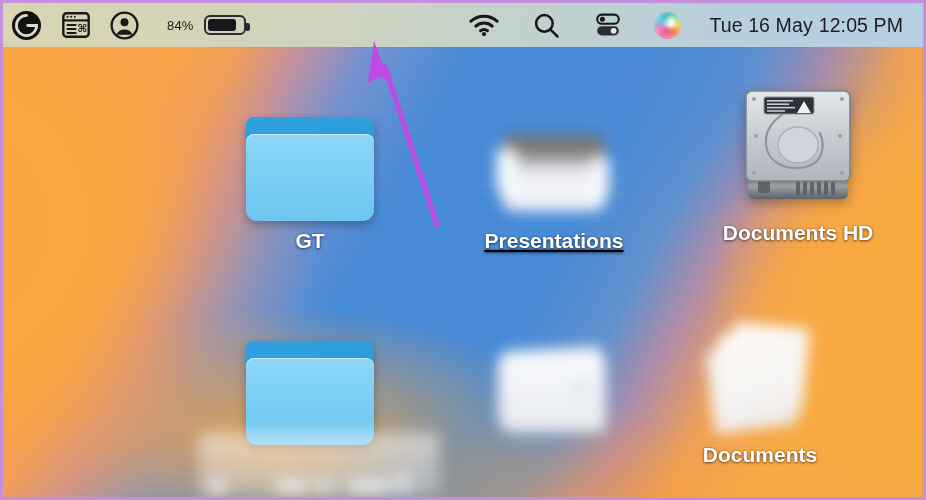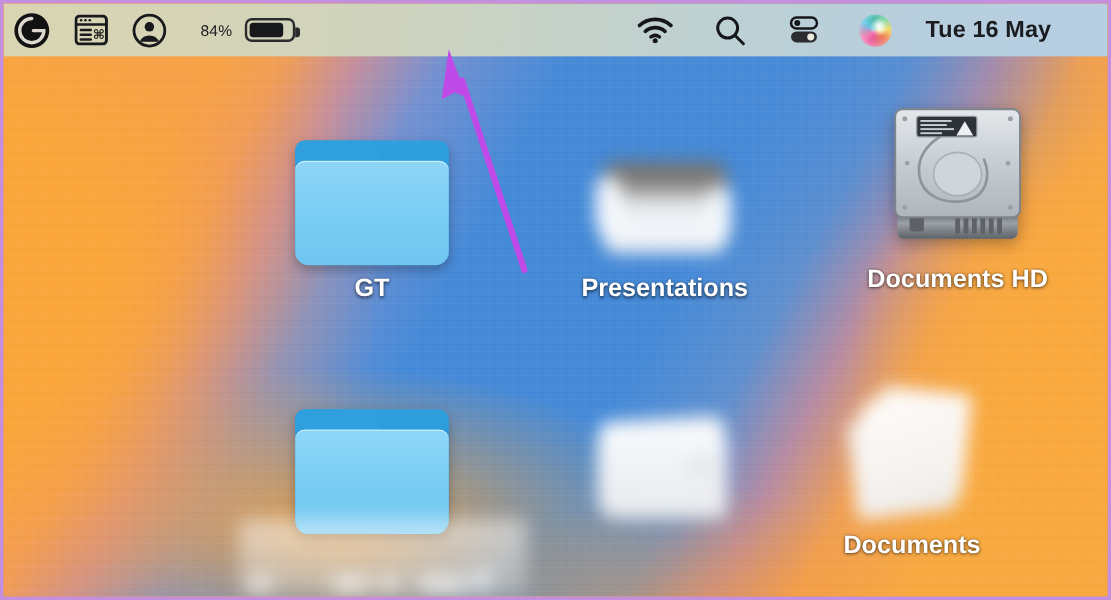--- a/index.html
+++ b/index.html
@@ -52,21 +52,21 @@
     background:linear-gradient(100deg,#d9d5b3 0%, #d6d4b6 16%, #cfd3bd 34%, #c6d2c8 50%, #bdd0d4 66%, #b7cedd 82%, #b6cfe2 100%);
     display:flex; align-items:center;
     color:#15161a;
   }
   #menubar .mb-left{ display:flex; align-items:center; }
   #menubar .mb-right{ margin-left:auto; display:flex; align-items:center; padding-right:14px; }
   .mb-item{ display:flex; align-items:center; justify-content:center; height:44px; padding:0 10px; }
   .mb-icon svg{ display:block; }
   #battery-pct{ font-size:13px; font-weight:400; letter-spacing:.2px; color:#1a1b1f; }
   #clock-date, #clock-time{ font-size:19.5px; font-weight:400; color:#1b1c20; letter-spacing:.1px; }
-  #clock-date{ margin-right:27px;font-weight:bold; }
+  #clock-date{ margin-right:6px; }
 
   .battery-shell{
     width:42px; height:20px; border:2px solid #2a2b2e; border-radius:6px;
     position:relative; display:flex; align-items:center; padding:2px;
   }
   .battery-shell::after{
     content:""; position:absolute; right:-6px; top:6px;
     width:4px; height:8px; background:#2a2b2e;
     border-radius:0 2px 2px 0;
   }
@@ -208,37 +208,38 @@
           <circle cx="18.6" cy="18.8" r="2.9" fill="#eceade"></circle>
         </svg>
       </div>
 
       <div class="mb-item" style="padding:0 16px;">
         <span class="siri-orb"></span>
       </div>
 
       <div class="mb-item" style="padding:0 6px 0 12px;">
         <span id="clock-date">Tue 16 May</span>
+        <span id="clock-time">12:05 PM</span>
       </div>
 
     </div>
   </div>
 
   <div class="desk-icon" style="left:217px; top:78px;">
     <div class="glyph">
       <div class="folder">
         <div class="back"></div>
         <div class="tab"></div>
         <div class="front"></div>
       </div>
     </div>
     <div class="label">GT</div>
   </div>
 
-  <div class="desk-icon" style="left:461px; top:78px;">
+  <div class="desk-icon" style="left:461px; top:78px;text-decoration:underline;">
     <div class="glyph">
       <div class="blurbox" style="position:relative; width:120px; height:96px;">
         <div style="position:absolute;left:8px;top:10px;width:104px;height:76px;border-radius:12px;background:linear-gradient(180deg,#6d6a63 0%,#8b8780 26%,#e9e9ea 44%,#fbfbfc 70%,#f2f2f3 100%);"></div>
         <div style="position:absolute;left:2px;top:22px;width:22px;height:48px;border-radius:10px;background:rgba(255,255,255,.92);"></div>
         <div style="position:absolute;left:96px;top:30px;width:20px;height:44px;border-radius:9px;background:rgba(255,255,255,.80);"></div>
       </div>
     </div>
     <div class="label">Presentations</div>
   </div>
 

